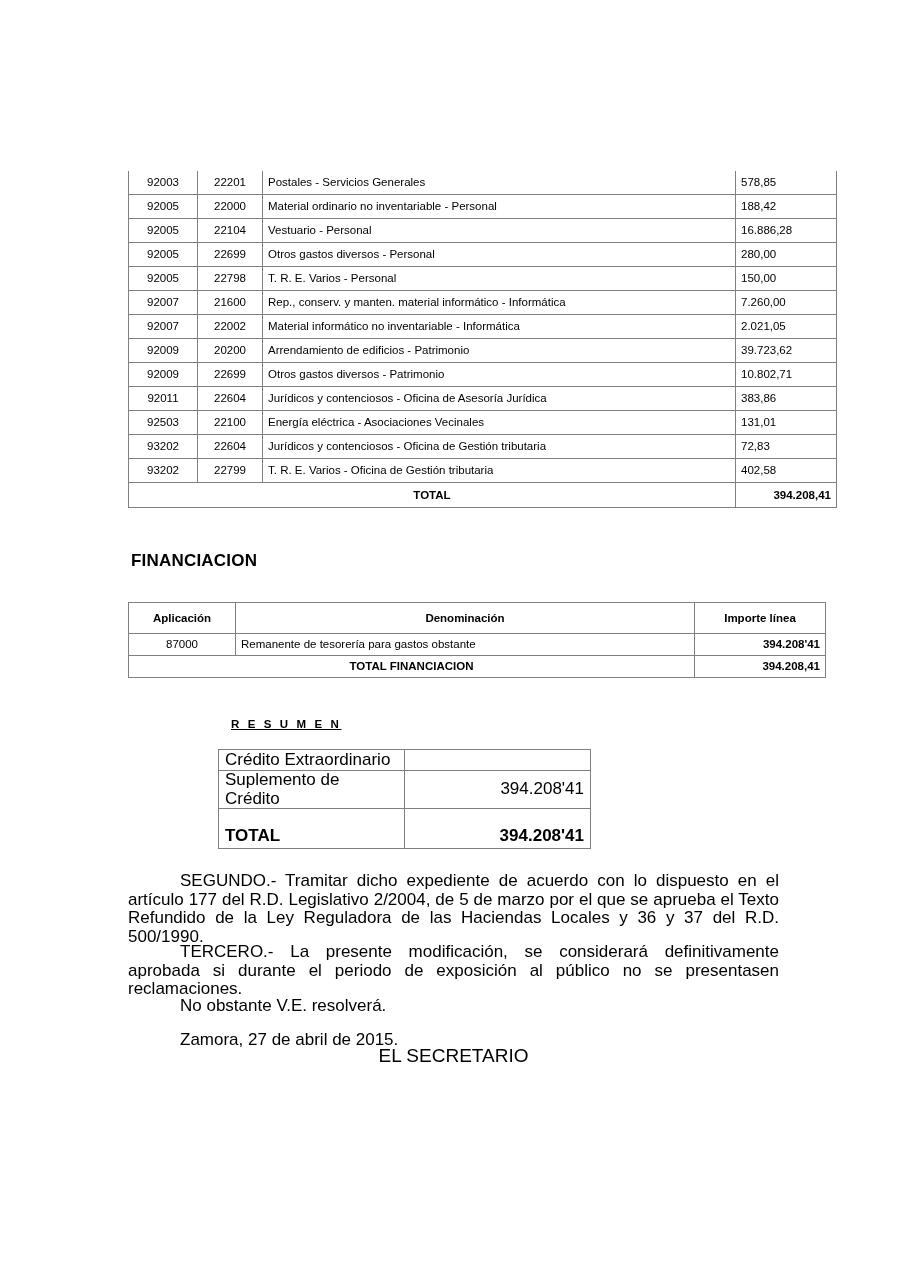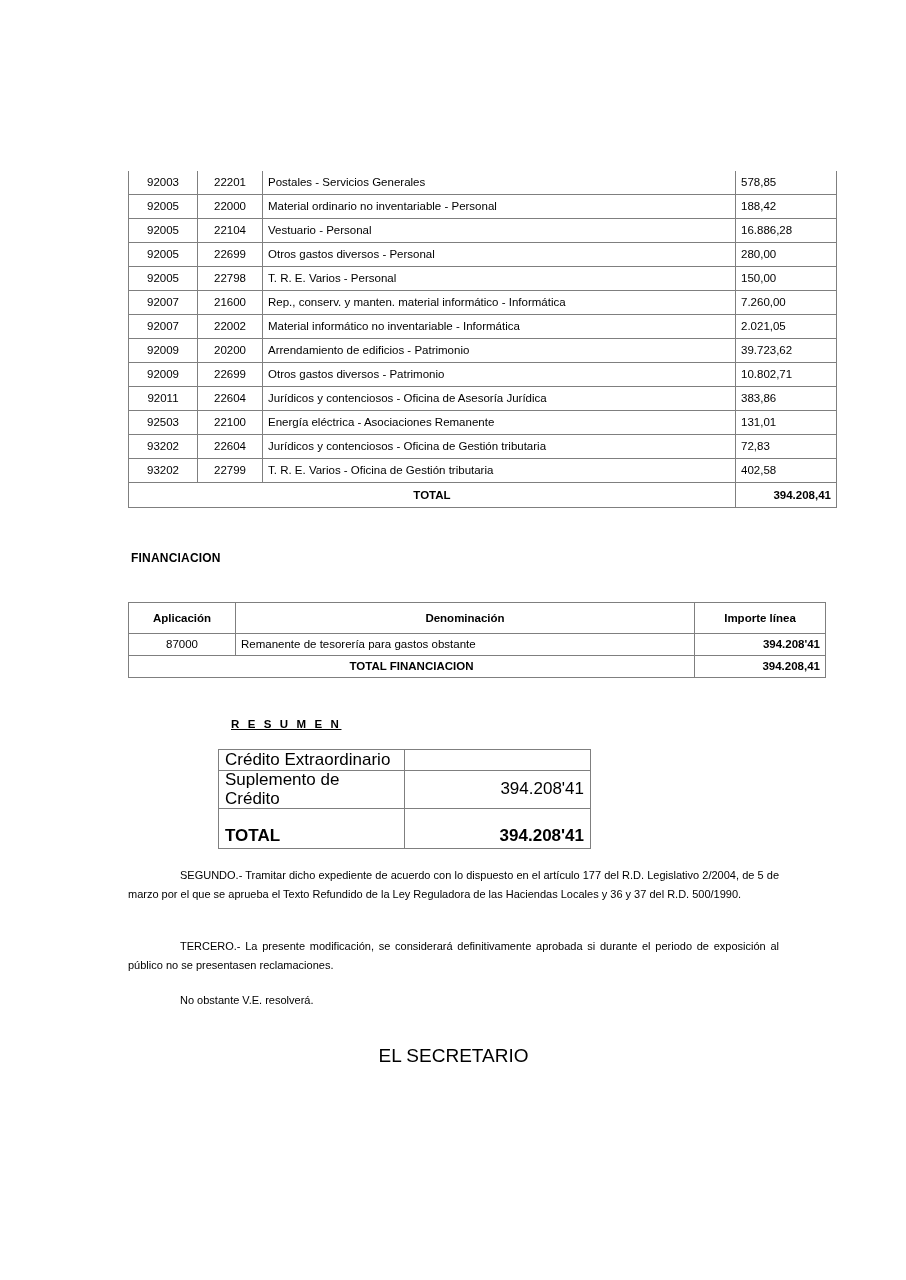--- a/index.html
+++ b/index.html
@@ -64,21 +64,21 @@
   }
   .gastos-table .total-row .total-amount {
     text-align: right;
   }
 
   
   .financiacion-heading {
     position: absolute;
     left: 131px;
     top: 551px;
-    font-size: 12px;
+    font-size: 17px;
     font-weight: bold;
     letter-spacing: 0.2px;
   }
 
   
   .financiacion-table {
     position: absolute;
     left: 128px;
     top: 602px;
     width: 697px;
@@ -147,21 +147,21 @@
     font-weight: bold;
     vertical-align: bottom;
     padding-bottom: 3px;
   }
 
   
   .body-text {
     position: absolute;
     left: 128px;
     width: 651px;
-    font-size: 11px;
+    font-size: 17px;
     line-height: 18.6px;
     text-align: justify;
   }
   .indented {
     text-indent: 52px;
   }
   .p-segundo  { top: 855px; }
   .p-tercero  { top: 926px; }
   .p-noobst   { top: 980px; text-align: left; text-indent: 52px; }
   .p-zamora   { top: 1014px; text-align: left; text-indent: 52px; }
@@ -245,21 +245,21 @@
       </tr>
       <tr>
         <td class="col-aplic">92011</td>
         <td class="col-econ">22604</td>
         <td class="col-denom">Jurídicos y contenciosos - Oficina de Asesoría Jurídica</td>
         <td class="col-imp">383,86</td>
       </tr>
       <tr>
         <td class="col-aplic">92503</td>
         <td class="col-econ">22100</td>
-        <td class="col-denom">Energía eléctrica - Asociaciones Remanente</td>
+        <td class="col-denom">Energía eléctrica - Asociaciones Vecinales</td>
         <td class="col-imp">131,01</td>
       </tr>
       <tr>
         <td class="col-aplic">93202</td>
         <td class="col-econ">22604</td>
         <td class="col-denom">Jurídicos y contenciosos - Oficina de Gestión tributaria</td>
         <td class="col-imp">72,83</td>
       </tr>
       <tr>
         <td class="col-aplic">93202</td>
@@ -321,15 +321,16 @@
       <tr class="res-total">
         <td class="res-col-label">TOTAL</td>
         <td class="res-col-value">394.208'41</td>
       </tr>
     </tbody>
   </table>
 
   <p class="body-text indented p-segundo">SEGUNDO.- Tramitar dicho expediente de acuerdo con lo dispuesto en el artículo 177 del R.D. Legislativo 2/2004, de 5 de marzo por el que se aprueba el Texto Refundido de la Ley Reguladora de las Haciendas Locales y 36 y 37 del R.D. 500/1990.</p>
   <p class="body-text indented p-tercero">TERCERO.- La presente modificación, se considerará definitivamente aprobada si durante el periodo de exposición al público no se presentasen reclamaciones.</p>
   <p class="body-text p-noobst">No obstante V.E. resolverá.</p>
+  <p class="body-text p-zamora">Zamora, 27 de abril de 2015.</p>
   <div class="secretario">EL SECRETARIO</div>
 
 </div>
 
 </body></html>

